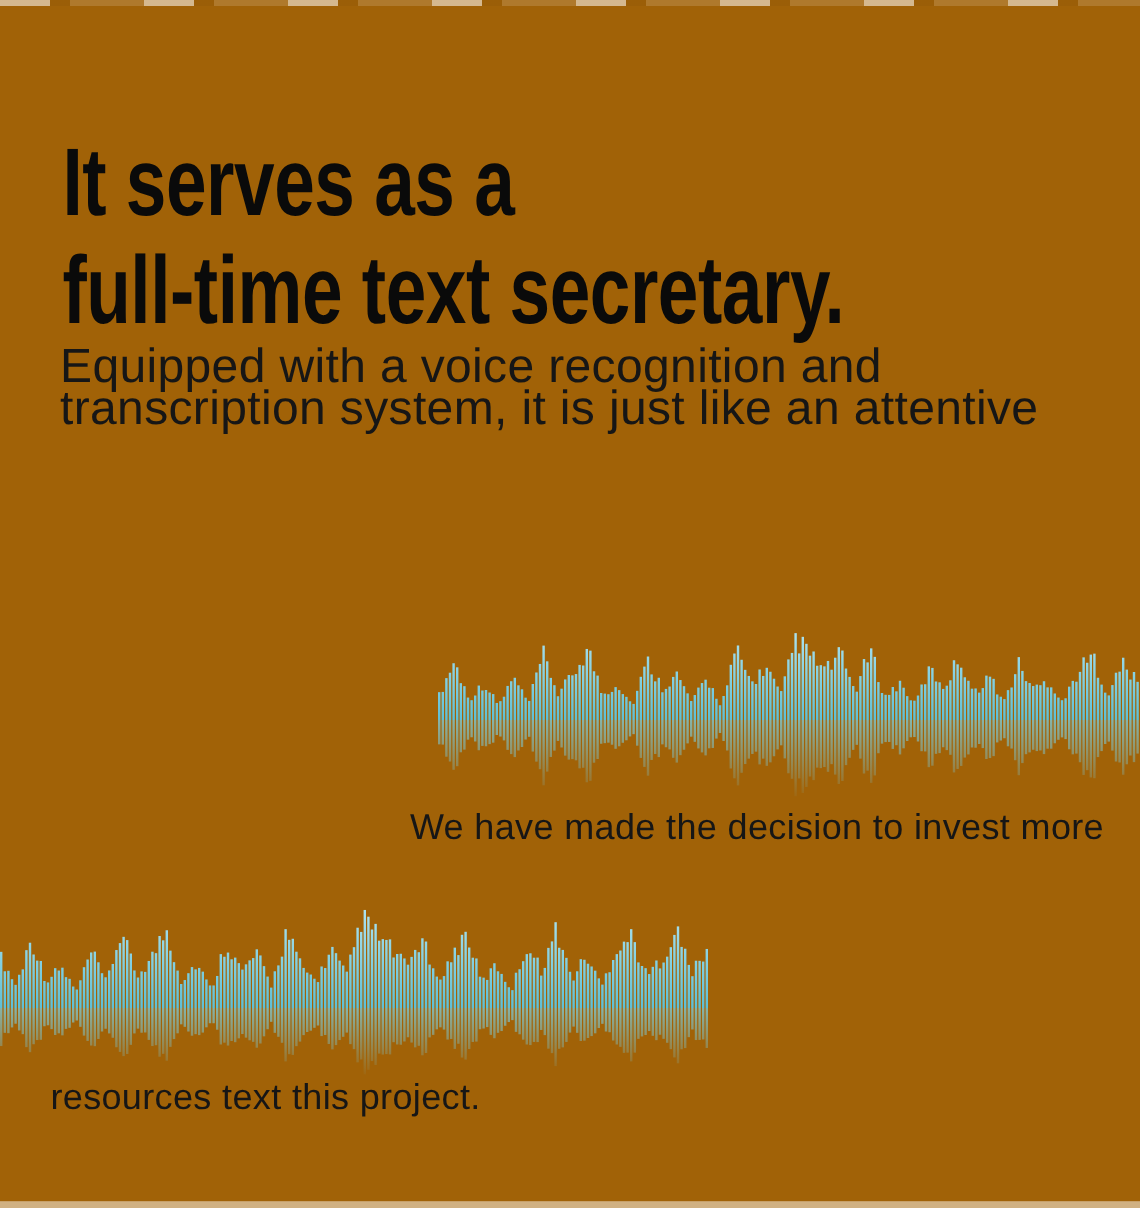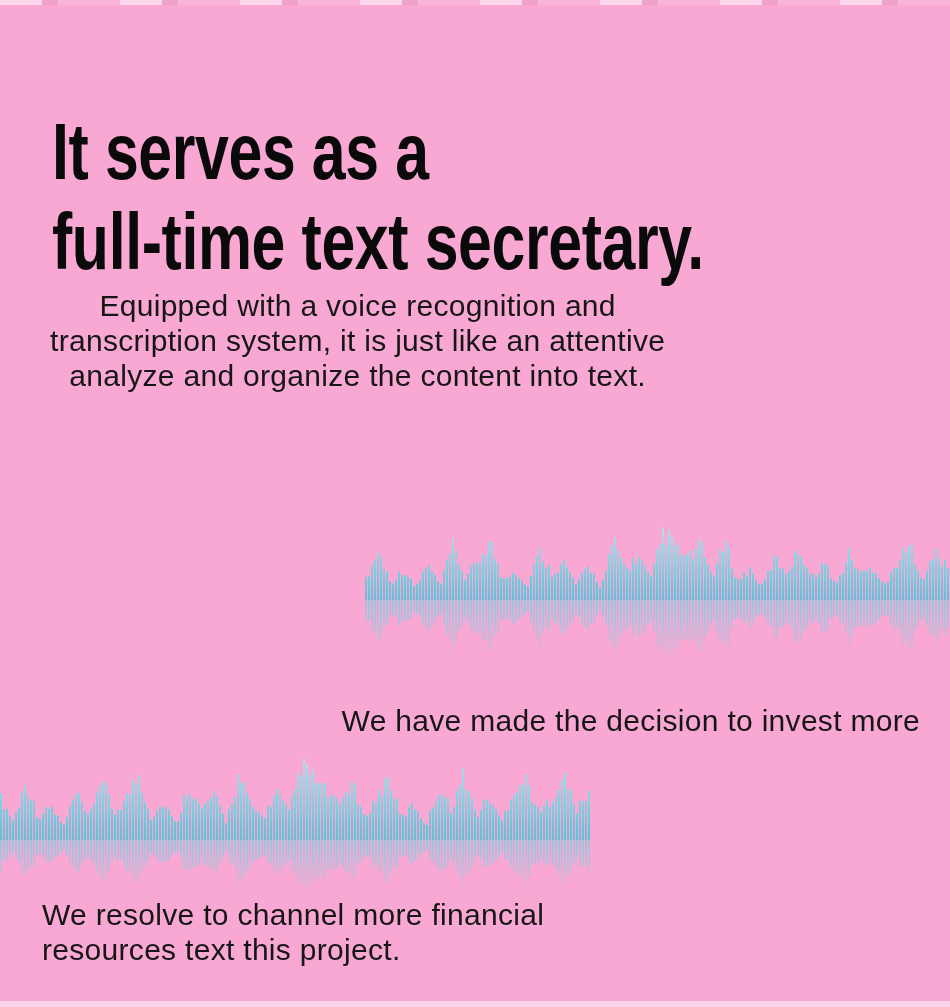--- a/index.html
+++ b/index.html
@@ -1,21 +1,21 @@
 <!DOCTYPE html>
 <html><head>
 <meta charset="utf-8">
 <style>
   html, body { margin: 0; padding: 0; background: #dcdcdc; }
   .canvas {
     position: relative;
     width: 950px;
     height: 1007px;
     margin: 0 auto;
-    background: #f9a8d4;
+    background: #a16207;
     overflow: hidden;
     font-family: "Liberation Sans", sans-serif;
     color: #111111;
   }
   
   .top-artifact {
     position: absolute; left: 0; top: 0; width: 100%; height: 5px;
     background: repeating-linear-gradient(90deg,
       rgba(255,255,255,0.55) 0px, rgba(255,255,255,0.55) 42px,
       rgba(0,0,0,0.04) 42px, rgba(0,0,0,0.04) 58px,
@@ -35,57 +35,55 @@
     letter-spacing: -0.5px;
     transform: scaleX(0.76);
     transform-origin: left top;
     white-space: nowrap;
     color: #0a0a0a;
   }
   .body-par {
     position: absolute;
     left: 50px;
     top: 288px;
-    font-size: 30px;
+    font-size: 40px;
     line-height: 35px;
     letter-spacing: 0.3px;
     color: #161616;
     white-space: nowrap;
-    text-align: center;
   }
   .waveform { position: absolute; }
   .waveform-right { left: 365px; top: 518px; width: 585px; height: 158px; }
   .waveform-left  { left: 0px;   top: 750px; width: 592px; height: 155px; }
   .caption {
     position: absolute;
     font-size: 30px;
     line-height: 35px;
     letter-spacing: 0.3px;
     color: #161616;
     white-space: nowrap;
   }
-  .caption-right { right: 30px; top: 672px; text-align: left; margin-top: 31px; }
+  .caption-right { right: 30px; top: 672px; text-align: left; }
   .caption-left  { left: 42px;  top: 897px; text-align: left; }
 </style>
 </head>
 <body>
 
 <div class="canvas">
 
   <div class="top-artifact"></div>
 
   <div class="headline">
     <div>It serves as a</div>
     <div>full-time text secretary.</div>
   </div>
 
   <div class="body-par">
     <div>Equipped with a voice recognition and</div>
     <div>transcription system, it is just like an attentive</div>
-    <div>analyze and organize the content into text.</div>
   </div>
 
   <div class="waveform waveform-right"><svg xmlns="http://www.w3.org/2000/svg" width="585" height="158">
         <defs>
           <linearGradient id="wfg-rightu" gradientUnits="userSpaceOnUse" x1="0" y1="0" x2="0" y2="82">
             <stop offset="0" stop-color="#b7e6ef"></stop>
             <stop offset="1" stop-color="#5dbfd6"></stop>
           </linearGradient>
           <linearGradient id="wfg-rightd" gradientUnits="userSpaceOnUse" x1="0" y1="82" x2="0" y2="158">
             <stop offset="0" stop-color="#7ccfe0" stop-opacity="0.75"></stop>
@@ -889,19 +887,18 @@
         <rect x="579" y="90" width="2" height="26.7" fill="url(#wfg-leftd)"></rect>
         <rect x="582" y="50.7" width="2" height="39.3" fill="url(#wfg-leftu)"></rect>
         <rect x="582" y="90" width="2" height="26.6" fill="url(#wfg-leftd)"></rect>
         <rect x="585" y="51.3" width="2" height="38.7" fill="url(#wfg-leftu)"></rect>
         <rect x="585" y="90" width="2" height="26.2" fill="url(#wfg-leftd)"></rect>
         <rect x="588" y="40.8" width="2" height="49.2" fill="url(#wfg-leftu)"></rect>
         <rect x="588" y="90" width="2" height="33.3" fill="url(#wfg-leftd)"></rect>
       </svg></div>
 
   <div class="caption caption-left">
-    <div>We resolve to channel more financial</div>
     <div>resources text this project.</div>
   </div>
 
   <div class="bottom-artifact"></div>
 
 </div>
 
 </body></html>

